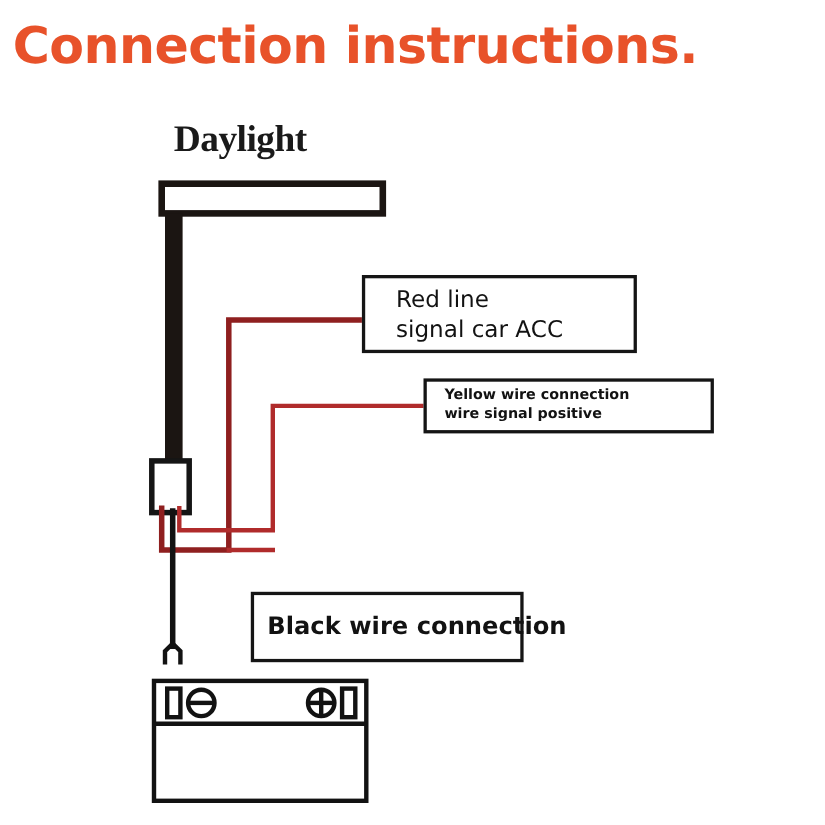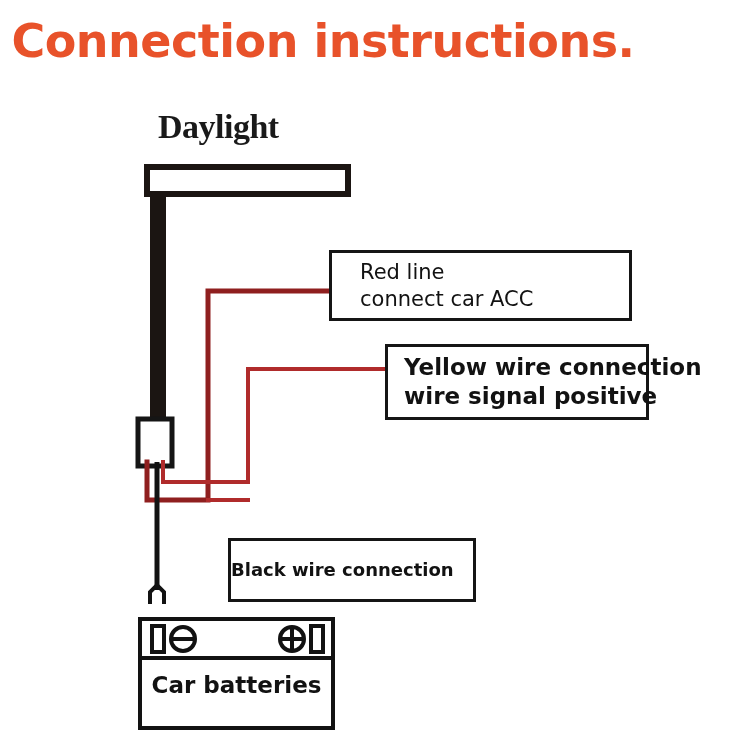--- a/index.html
+++ b/index.html
@@ -56,41 +56,42 @@
     flex-direction: column;
     justify-content: center;
   }
   .callout .line {
     white-space: nowrap;
     line-height: 1.28;
   }
   #callout-red {
     left: 329px;
     top: 250px;
-    width: 303px;
+    width: 250px;
     height: 71px;
     padding-left: 28px;
     font-size: 21px;
     font-weight: normal;
   }
   #callout-yellow {
     left: 385px;
     top: 344px;
     width: 264px;
-    height: 76px;
+    height: 50px;
     padding-left: 16px;
-    font-size: 23px;
+    font-size: 13px;
     font-weight: bold;
   }
   #callout-black {
     left: 228px;
     top: 538px;
     width: 248px;
     height: 64px;
-    font-size: 18px;
+    padding-left: 12px;
+    font-size: 22px;
     font-weight: bold;
   }
   .battery-label {
     position: absolute;
     left: 140px;
     top: 672px;
     width: 193px;
     text-align: center;
     font-family: "DejaVu Sans", sans-serif;
     font-size: 23px;
@@ -142,27 +143,26 @@
         <circle cx="292" cy="639" r="12" fill="#ffffff" stroke="#121212" stroke-width="4"></circle>
         <line x1="281" y1="639" x2="303" y2="639" stroke="#121212" stroke-width="4"></line>
         <line x1="292" y1="628" x2="292" y2="650" stroke="#121212" stroke-width="4"></line>
       </g>
       <rect x="311" y="626" width="12" height="26" fill="#ffffff" stroke="#121212" stroke-width="4"></rect>
     </g>
   </svg>
 
   <div class="callout" id="callout-red">
     <div class="line">Red line</div>
-    <div class="line">connect car ACC</div>
+    <div class="line">signal car ACC</div>
   </div>
 
   <div class="callout" id="callout-yellow">
     <div class="line">Yellow wire connection</div>
     <div class="line">wire signal positive</div>
   </div>
 
   <div class="callout" id="callout-black">
     <div class="line">Black wire connection</div>
   </div>
 
-  <div class="battery-label">Car batteries</div>
 
 </div>
 
 </body></html>

